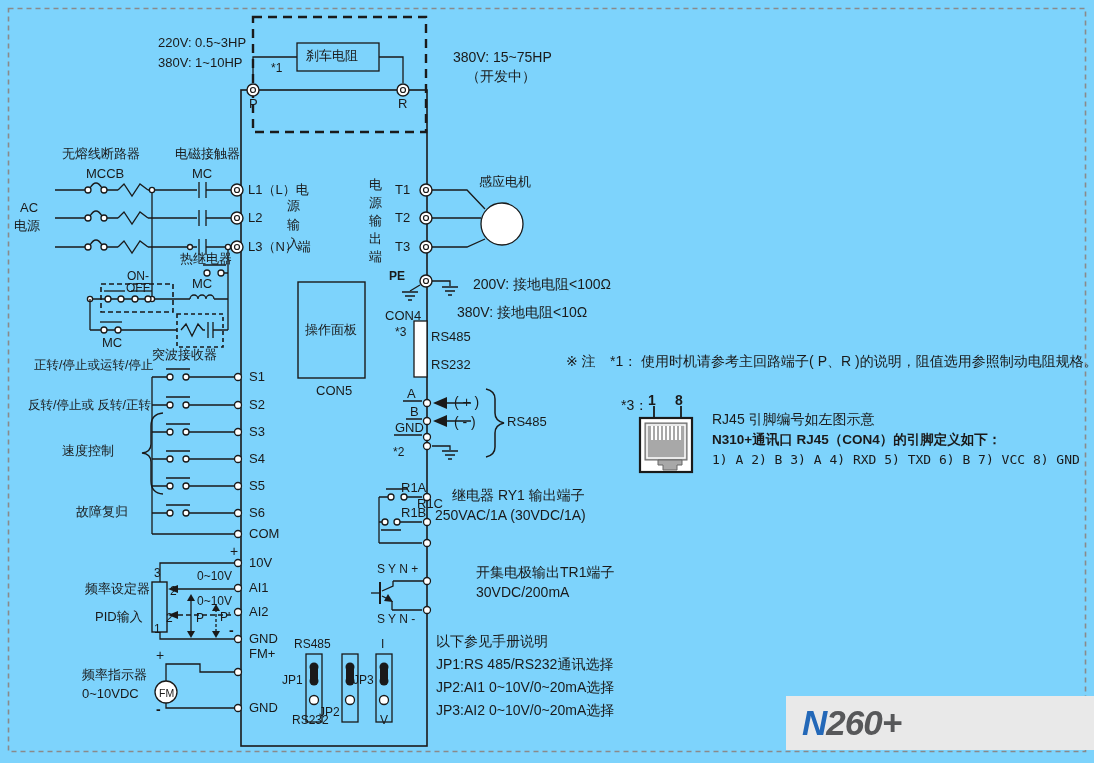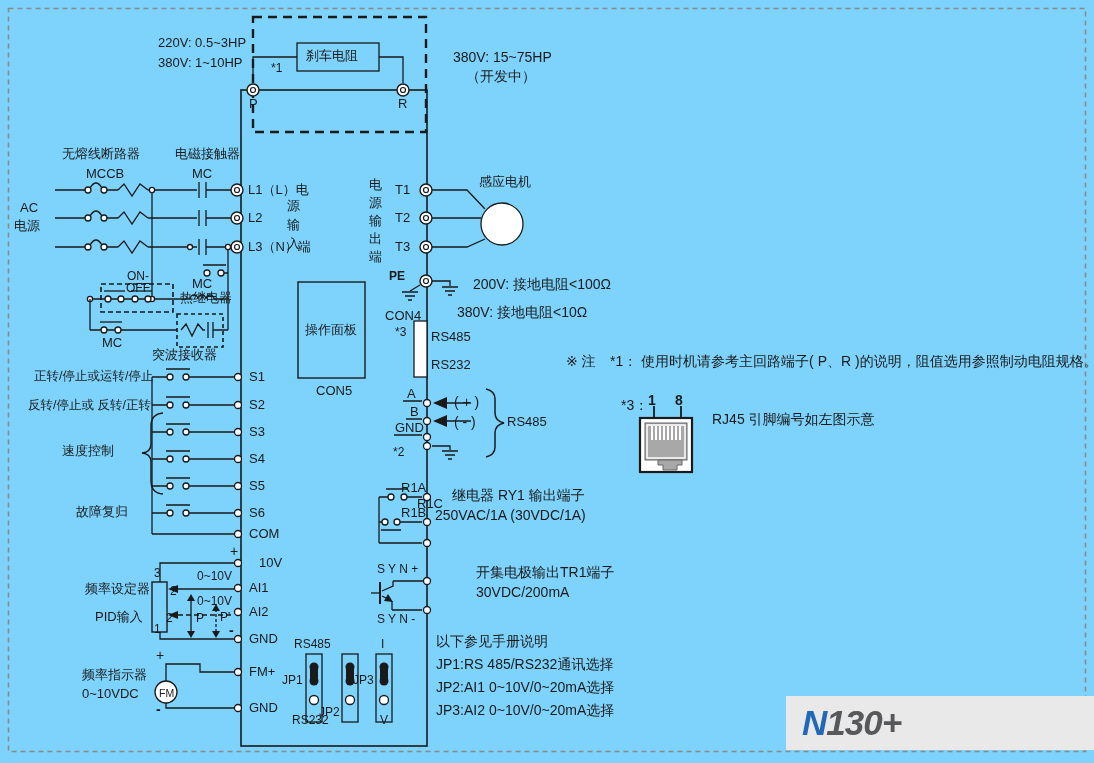--- a/index.html
+++ b/index.html
@@ -267,68 +267,68 @@
 <span class="lbl" style="left:398px;top:97px;">R</span>
 <span class="lbl md" style="left:453px;top:49px;">380V: 15~75HP</span>
 <span class="lbl md" style="left:466px;top:68px;">（开发中）</span>
 
 <span class="lbl" style="left:62px;top:147px;">无熔线断路器</span>
 <span class="lbl" style="left:86px;top:167px;">MCCB</span>
 <span class="lbl" style="left:175px;top:147px;">电磁接触器</span>
 <span class="lbl" style="left:192px;top:167px;">MC</span>
 <span class="lbl" style="left:20px;top:201px;">AC</span>
 <span class="lbl" style="left:14px;top:219px;">电源</span>
-<span class="lbl" style="left:180px;top:252px;margin-top:39px;">热继电器</span>
+<span class="lbl" style="left:180px;top:252px;">热继电器</span>
 <span class="lbl sm pre" style="left:126px;top:270px;line-height:12px;">ON-
 OFF</span>
 <span class="lbl" style="left:192px;top:277px;">MC</span>
 <span class="lbl" style="left:102px;top:336px;">MC</span>
 <span class="lbl" style="left:152px;top:348px;">突波接收器</span>
 
 <span class="lbl" style="left:248px;top:183px;">L1（L）电</span>
 <span class="lbl vert" style="left:287px;top:196px;">源
 输
 入</span>
 <span class="lbl" style="left:248px;top:211px;">L2</span>
 <span class="lbl" style="left:248px;top:240px;">L3（N）端</span>
 
-<span class="lbl s12" style="left:34px;top:369px;">正转/停止或运转/停止</span>
+<span class="lbl s12" style="left:34px;top:358px;">正转/停止或运转/停止</span>
 <span class="lbl s12" style="left:28px;top:398px;">反转/停止或 反转/正转</span>
 <span class="lbl" style="left:62px;top:444px;">速度控制</span>
 <span class="lbl" style="left:76px;top:505px;">故障复归</span>
 <span class="lbl" style="left:249px;top:370px;">S1</span>
 <span class="lbl" style="left:249px;top:398px;">S2</span>
 <span class="lbl" style="left:249px;top:425px;">S3</span>
 <span class="lbl" style="left:249px;top:452px;">S4</span>
 <span class="lbl" style="left:249px;top:479px;">S5</span>
 <span class="lbl" style="left:249px;top:506px;">S6</span>
 <span class="lbl" style="left:249px;top:527px;">COM</span>
 
 <span class="lbl md" style="left:230px;top:543px;">+</span>
-<span class="lbl" style="left:259px;top:556px;text-align:center;">10V</span>
+<span class="lbl" style="left:249px;top:556px;text-align:center;">10V</span>
 <span class="lbl" style="left:85px;top:582px;">频率设定器</span>
 <span class="lbl" style="left:95px;top:610px;">PID输入</span>
 <span class="lbl sm" style="left:154px;top:567px;">3</span>
 <span class="lbl sm" style="left:170px;top:585px;">2</span>
 <span class="lbl sm" style="left:197px;top:570px;">0~10V</span>
 <span class="lbl" style="left:249px;top:581px;">AI1</span>
 <span class="lbl sm" style="left:197px;top:595px;">0~10V</span>
 <span class="lbl sm" style="left:166px;top:612px;">2'</span>
 <span class="lbl" style="left:249px;top:605px;">AI2</span>
 <span class="lbl sm" style="left:196px;top:612px;">P</span>
 <span class="lbl sm" style="left:220px;top:611px;">P'</span>
 <span class="lbl sm" style="left:154px;top:623px;">1</span>
 <span class="lbl md b" style="left:229px;top:622px;">-</span>
 <span class="lbl" style="left:249px;top:632px;">GND</span>
 <span class="lbl md" style="left:156px;top:647px;">+</span>
 <span class="lbl xs" style="left:159px;top:687px;">FM</span>
 <span class="lbl" style="left:82px;top:668px;">频率指示器</span>
 <span class="lbl" style="left:82px;top:687px;">0~10VDC</span>
 <span class="lbl md b" style="left:156px;top:701px;">-</span>
-<span class="lbl" style="left:249px;top:665px;text-align:center;">FM+</span>
+<span class="lbl" style="left:249px;top:647px;text-align:center;">FM+</span>
 <span class="lbl" style="left:249px;top:701px;">GND</span>
 
 <span class="lbl vert2" style="left:369px;top:176px;">电
 源
 输
 出
 端</span>
 <span class="lbl" style="left:395px;top:183px;">T1</span>
 <span class="lbl" style="left:395px;top:211px;">T2</span>
 <span class="lbl" style="left:395px;top:240px;">T3</span>
@@ -374,19 +374,21 @@
 <span class="lbl md" style="left:436px;top:656px;">JP1:RS 485/RS232通讯选择</span>
 <span class="lbl md" style="left:436px;top:679px;">JP2:AI1 0~10V/0~20mA选择</span>
 <span class="lbl md" style="left:436px;top:702px;">JP3:AI2 0~10V/0~20mA选择</span>
 
 <span class="lbl md" style="left:566px;top:353px;">※ 注</span>
 <span class="lbl md" style="left:610px;top:353px;">*1： 使用时机请参考主回路端子( P、R )的说明，阻值选用参照制动电阻规格。</span>
 <span class="lbl md" style="left:621px;top:397px;">*3：</span>
 <span class="lbl md b" style="left:648px;top:392px;">1</span>
 <span class="lbl md b" style="left:675px;top:392px;">8</span>
 <span class="lbl md" style="left:712px;top:411px;">RJ45 引脚编号如左图示意</span>
+<span class="lbl b" style="left:712px;top:432px;font-size:13.5px;">N310+通讯口 RJ45（CON4）的引脚定义如下：</span>
+<span class="lbl mono" style="left:712px;top:453px;">1) A   2) B   3) A   4) RXD   5) TXD   6) B   7) VCC   8) GND</span>
 
 <div class="band" style="background:#e9e9e9;">
   <span class="model" style="color:#2368b8;">N</span>
-      <span class="model" style="color:#57585a;">130+</span>
+      <span class="model" style="color:#57585a;">260+</span>
 </div>
 
 </div>
 
 </body></html>

